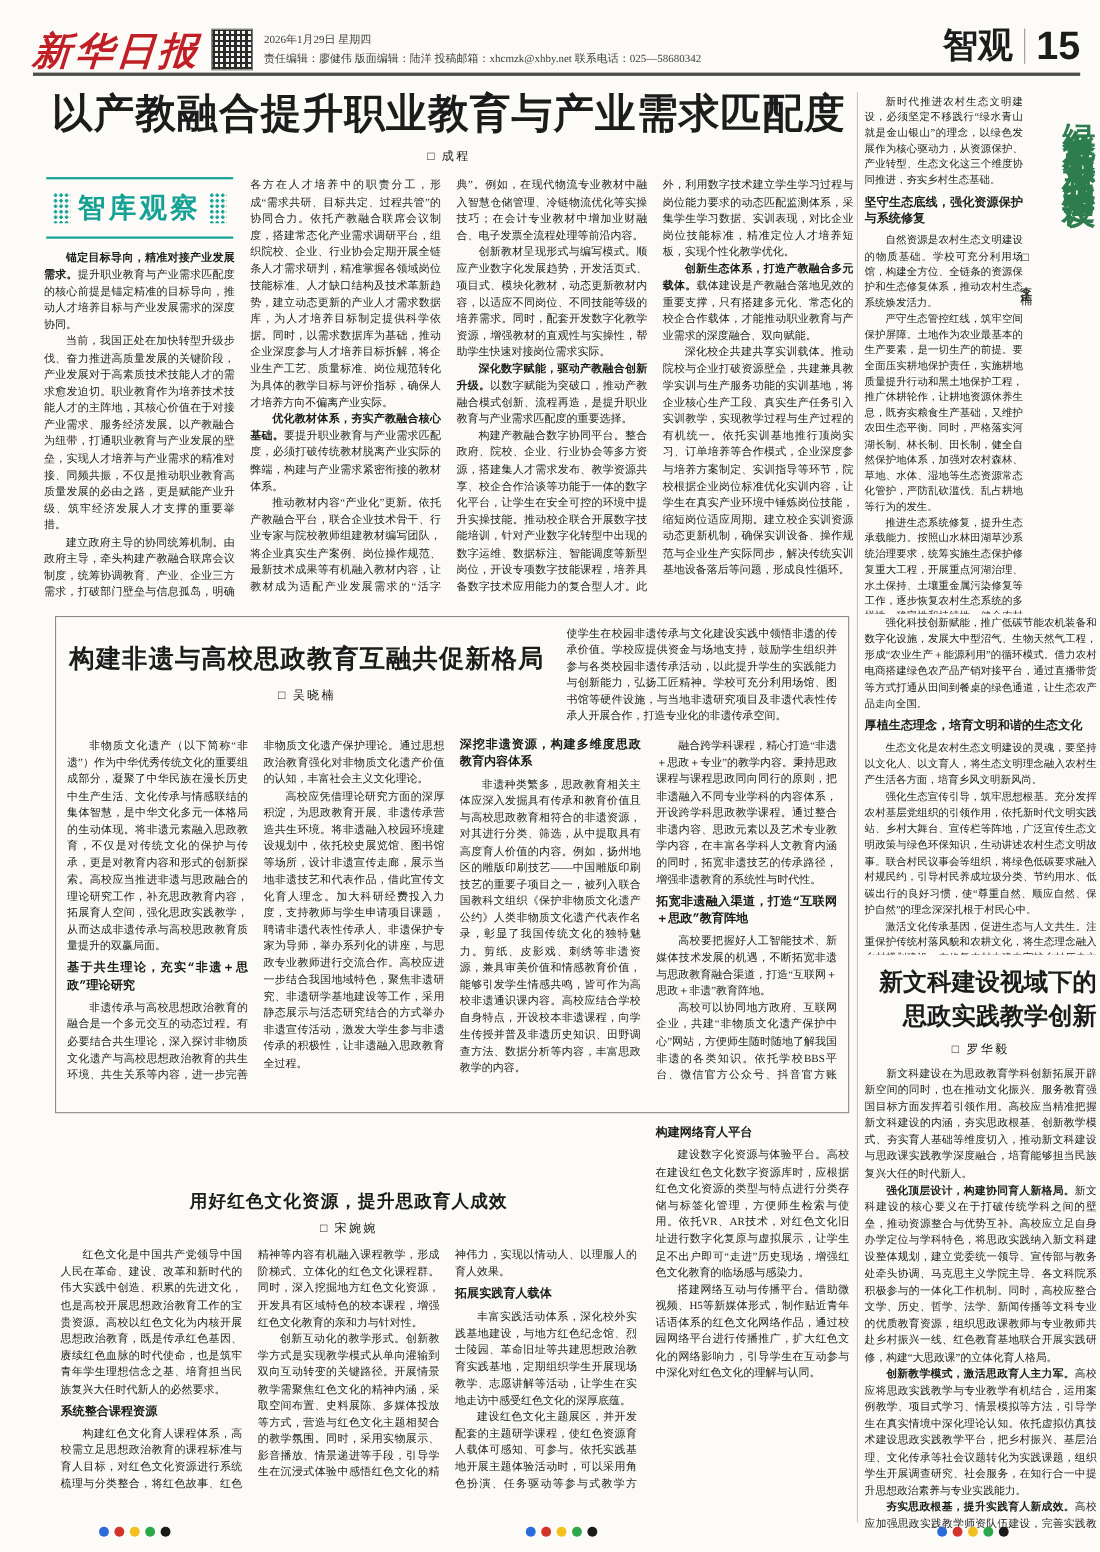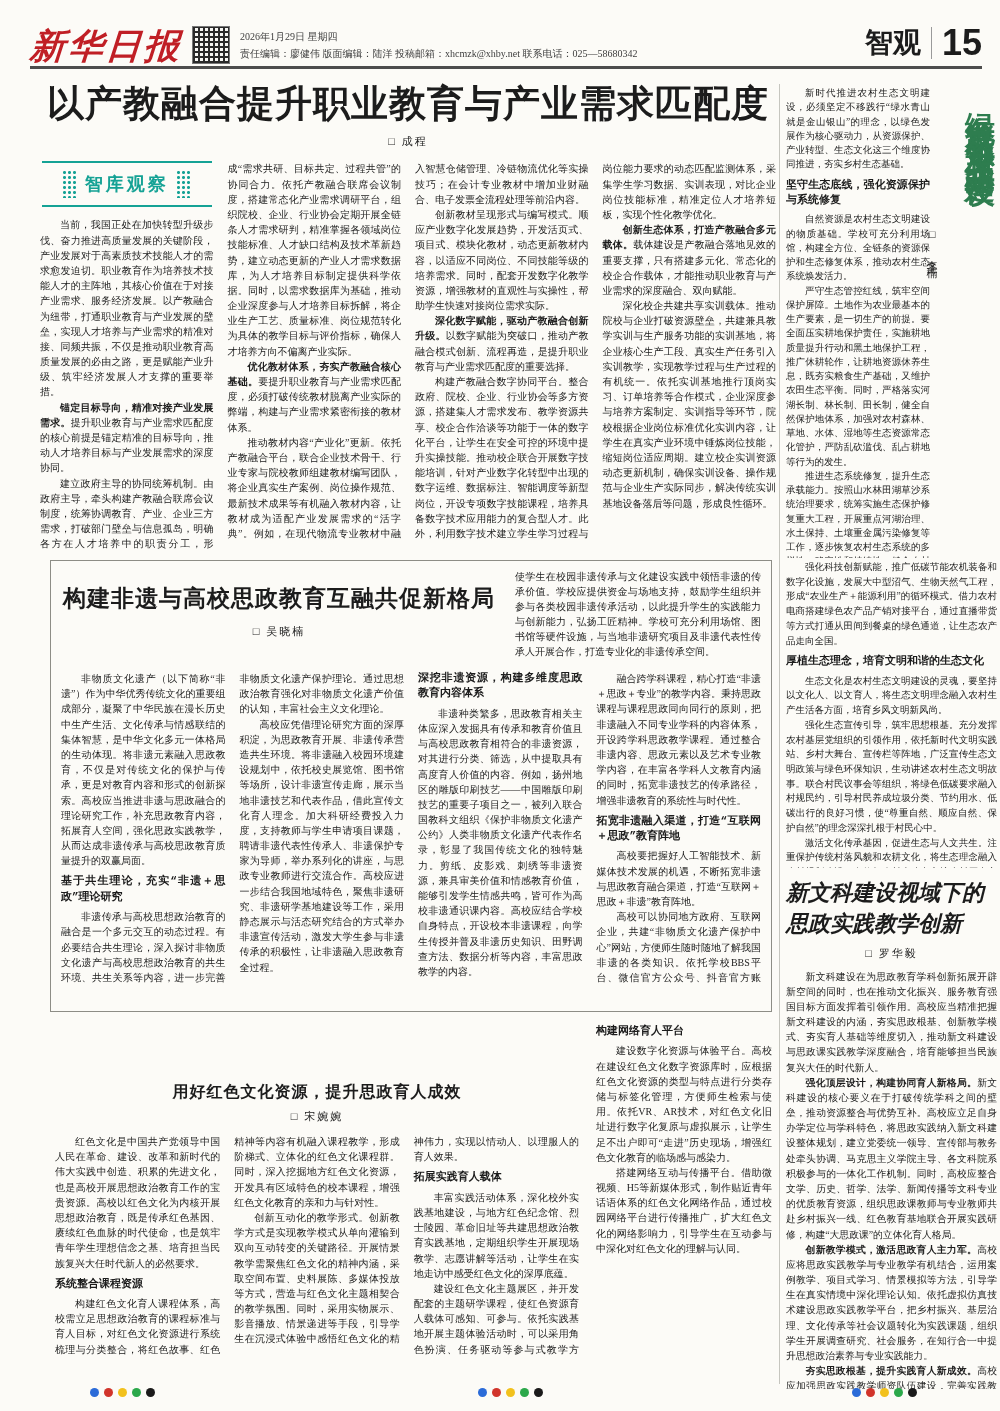--- a/index.html
+++ b/index.html
@@ -9,57 +9,57 @@
   .hdr{position:absolute;left:30px;right:18px;top:12px;height:52px;display:flex;
        justify-content:space-between;align-items:flex-end;}
   .mast-left{display:flex;align-items:flex-end;gap:10px;}
   .logo{font-size:35px;font-weight:900;font-style:italic;color:#c01f25;letter-spacing:3px;
         line-height:1;transform:skewX(-4deg);}
   .qr{width:36px;height:36px;border:1px solid #777;
       background-image:repeating-linear-gradient(0deg,#2a2a2a 0 2px,transparent 2px 5px),
                        repeating-linear-gradient(90deg,#2a2a2a 0 2px,#f5f5f2 2px 5px);}
   .pubinfo{font-size:10px;color:#3d3d3d;line-height:1.7;padding-bottom:2px;}
   .mast-right{display:flex;align-items:center;gap:10px;}
-  .section{font-size:28px;font-weight:900;font-family:"Liberation Sans","DejaVu Sans",sans-serif;}
+  .section{font-size:32px;font-weight:900;font-family:"Liberation Sans","DejaVu Sans",sans-serif;}
   .vline{width:1px;height:32px;background:#9a9a9a;}
   .pageno{font-size:36px;font-weight:700;font-family:"Liberation Sans","DejaVu Sans",sans-serif;}
   .rule{position:absolute;top:66px;left:30px;right:18px;height:3px;background:#4d4d4d;}
   .vdiv{position:absolute;left:779px;top:84px;height:1300px;width:1px;background:#c6c6bf;}
   
   .byline{text-align:center;font-size:11px;color:#222;letter-spacing:2px;}
   .cols{column-gap:14px;column-fill:auto;overflow:hidden;font-size:10px;line-height:1.52;}
   .para{margin:0;text-indent:2em;text-align:justify;}
   .para.sub{text-indent:0;font-weight:700;font-size:11px;line-height:1.4;margin:6px 0 4px;
             font-family:Liberation Mono, monospace;}
   .lead{font-weight:700;}
   
   .main-art{position:absolute;left:40px;top:82px;width:736px;}
   .main-art h1{margin:0 0 8px;font-size:37px;font-weight:900;text-align:center;letter-spacing:1px;line-height:1.2;}
   .main-art .byline{margin-bottom:12px;}
   .main-cols{column-count:4;height:392px;}
   .tank-badge{display:flex;align-items:center;justify-content:center;gap:7px;
               border-top:2px solid #15a295;border-bottom:2px solid #15a295;
               padding:7px 2px;margin:0 2px 10px;color:#15a295;}
-  .tank-text{font-size:18px;font-weight:900;letter-spacing:3px;
+  .tank-text{font-size:25px;font-weight:900;letter-spacing:3px;
              font-family:"Liberation Sans","DejaVu Sans",sans-serif;}
   .tkdots{width:16px;height:28px;
           background:radial-gradient(circle,#15a295 1.3px,transparent 1.6px);
           background-size:5px 5px;}
   
   .g1{position:absolute;left:786px;top:86px;width:211px;height:472px;display:flex;gap:20px;}
   .g-text{width:144px;height:100%;overflow:hidden;font-size:9.5px;line-height:1.5;}
   .g-title-block{flex:1;position:relative;}
   .g-byline{position:absolute;right:58px;top:142px;writing-mode:vertical-rl;font-size:11px;letter-spacing:4px;}
   .g-vtitle{position:absolute;right:0;top:2px;writing-mode:vertical-rl;font-size:30px;font-weight:900;
             color:#2e7d4f;letter-spacing:5px;line-height:1.1;}
   .g2{position:absolute;left:786px;top:560px;width:211px;height:308px;overflow:hidden;
       font-size:9.5px;line-height:1.55;}
   
   .xwk{position:absolute;left:786px;top:872px;width:211px;height:518px;}
-  .xwk h2{margin:6px 0 6px;font-size:22px;font-weight:900;text-align:left;line-height:1.4;font-style:italic;}
+  .xwk h2{margin:6px 0 6px;font-size:22px;font-weight:900;text-align:right;line-height:1.4;}
   .xwk .byline{margin-bottom:8px;}
   .xwk-body{height:420px;overflow:hidden;font-size:9.8px;line-height:1.55;}
   
   .fy-box{position:absolute;left:50px;top:560px;width:722px;height:452px;border:1px solid #8d8d86;
           box-sizing:border-box;padding:8px 10px;background:#fcfbf7;}
   .fy-head{display:flex;gap:18px;margin-bottom:6px;}
   .fy-title-wrap{width:436px;}
   .fy-title-wrap h2{margin:14px 0 10px;font-size:23px;font-weight:900;text-align:center;letter-spacing:1px;}
   .fy-intro{flex:1;font-size:10px;line-height:1.5;height:96px;overflow:hidden;text-align:justify;text-indent:0;}
   .fy-cols{column-count:4;height:322px;}
@@ -102,23 +102,23 @@
   <section class="main-art">
     <h1>以产教融合提升职业教育与产业需求匹配度</h1>
     <div class="byline">□ 成程</div>
     <div class="cols main-cols">
       <div class="tank-badge">
         <span class="tkdots"></span>
         <span class="tank-text">智库观察</span>
         <span class="tkdots"></span>
       </div>
 
+        <p class="para"><span class="lead">锚定目标导向，精准对接产业发展需求。</span><span>提升职业教育与产业需求匹配度的核心前提是锚定精准的目标导向，推动人才培养目标与产业发展需求的深度协同。</span></p>
+
         <p class="para"><span class="lead"></span><span>当前，我国正处在加快转型升级步伐、奋力推进高质量发展的关键阶段，产业发展对于高素质技术技能人才的需求愈发迫切。职业教育作为培养技术技能人才的主阵地，其核心价值在于对接产业需求、服务经济发展。以产教融合为纽带，打通职业教育与产业发展的壁垒，实现人才培养与产业需求的精准对接、同频共振，不仅是推动职业教育高质量发展的必由之路，更是赋能产业升级、筑牢经济发展人才支撑的重要举措。</span></p>
-
-        <p class="para"><span class="lead">锚定目标导向，精准对接产业发展需求。</span><span>提升职业教育与产业需求匹配度的核心前提是锚定精准的目标导向，推动人才培养目标与产业发展需求的深度协同。</span></p>
 
         <p class="para"><span class="lead"></span><span>建立政府主导的协同统筹机制。由政府主导，牵头构建产教融合联席会议制度，统筹协调教育、产业、企业三方需求，打破部门壁垒与信息孤岛，明确各方在人才培养中的职责分工，形成“需求共研、目标共定、过程共管”的协同合力。依托产教融合联席会议制度，搭建常态化产业需求调研平台，组织院校、企业、行业协会定期开展全链条人才需求研判，精准掌握各领域岗位技能标准、人才缺口结构及技术革新趋势，建立动态更新的产业人才需求数据库，为人才培养目标制定提供科学依据。同时，以需求数据库为基础，推动企业深度参与人才培养目标拆解，将企业生产工艺、质量标准、岗位规范转化为具体的教学目标与评价指标，确保人才培养方向不偏离产业实际。</span></p>
 
         <p class="para"><span class="lead">优化教材体系，夯实产教融合核心基础。</span><span>要提升职业教育与产业需求匹配度，必须打破传统教材脱离产业实际的弊端，构建与产业需求紧密衔接的教材体系。</span></p>
 
         <p class="para"><span class="lead"></span><span>推动教材内容“产业化”更新。依托产教融合平台，联合企业技术骨干、行业专家与院校教师组建教材编写团队，将企业真实生产案例、岗位操作规范、最新技术成果等有机融入教材内容，让教材成为适配产业发展需求的“活字典”。例如，在现代物流专业教材中融入智慧仓储管理、冷链物流优化等实操技巧；在会计专业教材中增加业财融合、电子发票全流程处理等前沿内容。</span></p>
 
         <p class="para"><span class="lead"></span><span>创新教材呈现形式与编写模式。顺应产业数字化发展趋势，开发活页式、项目式、模块化教材，动态更新教材内容，以适应不同岗位、不同技能等级的培养需求。同时，配套开发数字化教学资源，增强教材的直观性与实操性，帮助学生快速对接岗位需求实际。</span></p>
 
         <p class="para"><span class="lead">深化数字赋能，驱动产教融合创新升级。</span><span>以数字赋能为突破口，推动产教融合模式创新、流程再造，是提升职业教育与产业需求匹配度的重要选择。</span></p>

